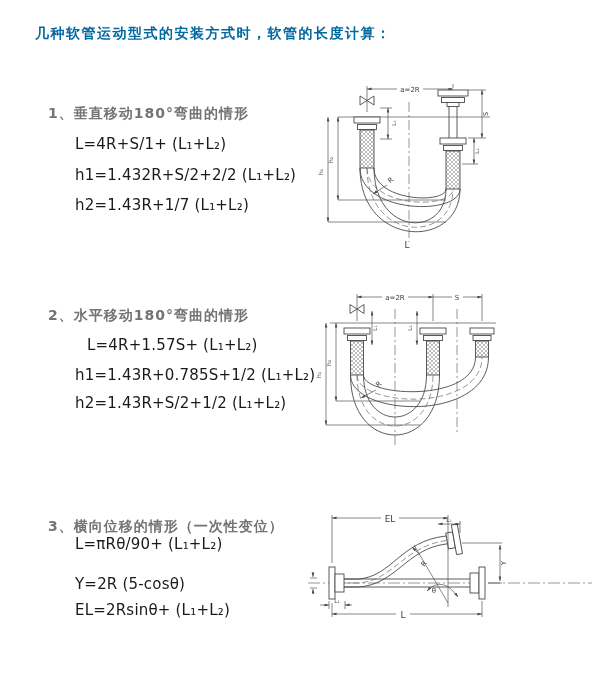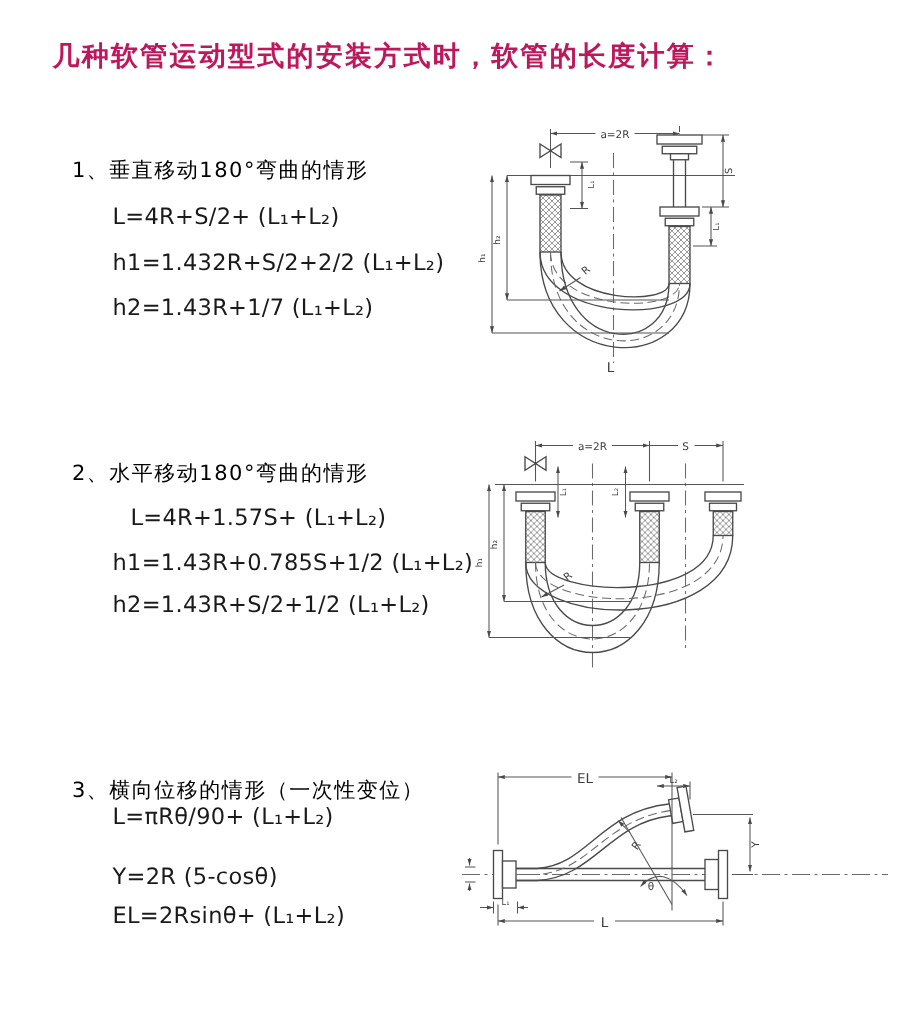--- a/index.html
+++ b/index.html
@@ -7,26 +7,26 @@
     width:600px;height:675px;
     background:#ffffff;
     font-family:"Liberation Sans","DejaVu Sans",sans-serif;
     color:#1f1f1f;
     position:relative;
     overflow:hidden;
   }
   .abs{position:absolute;}
   .title{
     left:35px;top:25px;
-    font-size:18px;font-weight:600;letter-spacing:1.5px;
-    color:#be185d;
+    font-size:14px;font-weight:600;letter-spacing:1.5px;
+    color:#0369a1;
     font-family:"DejaVu Sans","Liberation Sans",sans-serif;
   }
   .sec-heading{
-    font-size:14px;font-weight:400;letter-spacing:1px;color:#000000;
+    font-size:14px;font-weight:700;letter-spacing:1px;color:#737373;
     font-family:"DejaVu Sans","Liberation Sans",sans-serif;
   }
   .formula{
     font-size:15px;color:#1a1a1a;letter-spacing:0.2px;
     font-family:"DejaVu Sans","Liberation Sans",sans-serif;
   }
   svg{position:absolute;overflow:visible;}
   svg text{
     font-family:"DejaVu Sans","Liberation Sans",sans-serif;
     fill:#3c3c3c;
@@ -36,21 +36,21 @@
   .cline{stroke:#6a6a6a;stroke-width:0.7;fill:none;}
   .hrect{stroke:#4a4a4a;stroke-width:0.9;}
   .wbg{fill:#ffffff;stroke:none;}
 </style>
 </head>
 <body>
 
 <div class="abs title">几种软管运动型式的安装方式时，软管的长度计算：</div>
 
 <div class="abs sec-heading" style="left:48px;top:105px">1、垂直移动180°弯曲的情形</div>
-<div class="abs formula" style="left:75px;top:135px">L=4R+S/2+ (L₁+L₂)</div>
+<div class="abs formula" style="left:75px;top:135px">L=4R+S/1+ (L₁+L₂)</div>
 <div class="abs formula" style="left:75px;top:166px">h1=1.432R+S/2+2/2 (L₁+L₂)</div>
 <div class="abs formula" style="left:75px;top:196px">h2=1.43R+1/7 (L₁+L₂)</div>
 
 <div class="abs sec-heading" style="left:48px;top:307px">2、水平移动180°弯曲的情形</div>
 <div class="abs formula" style="left:87px;top:336px">L=4R+1.57S+ (L₁+L₂)</div>
 <div class="abs formula" style="left:75px;top:366px">h1=1.43R+0.785S+1/2 (L₁+L₂)</div>
 <div class="abs formula" style="left:75px;top:394px">h2=1.43R+S/2+1/2 (L₁+L₂)</div>
 
 <div class="abs sec-heading" style="left:48px;top:518px">3、横向位移的情形（一次性变位）</div>
 <div class="abs formula" style="left:75px;top:535px">L=πRθ/90+ (L₁+L₂)</div>

